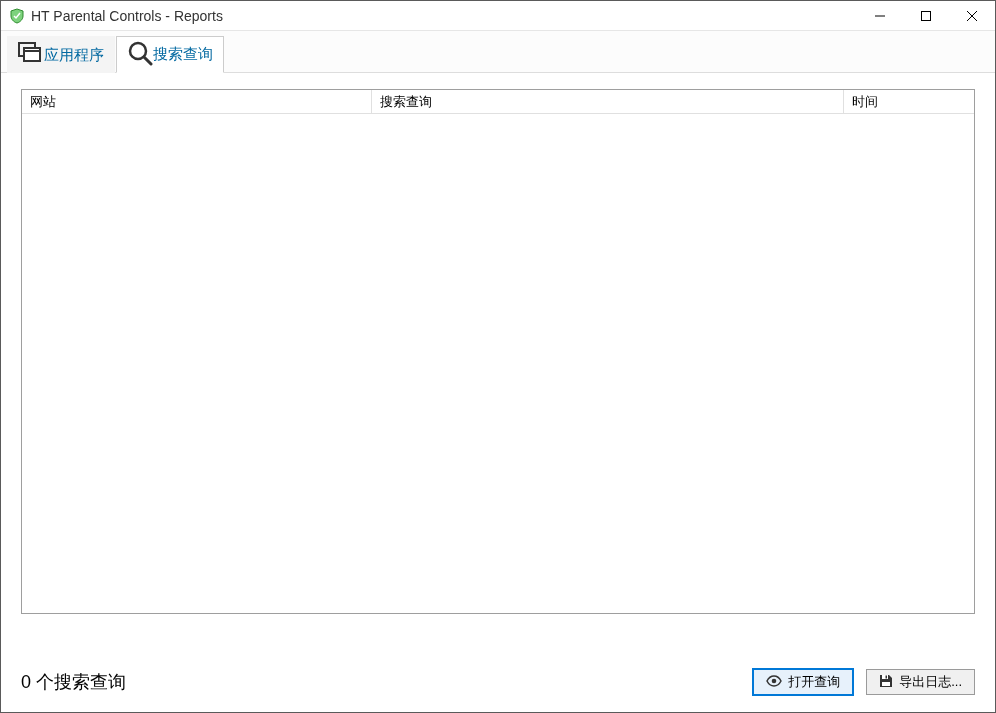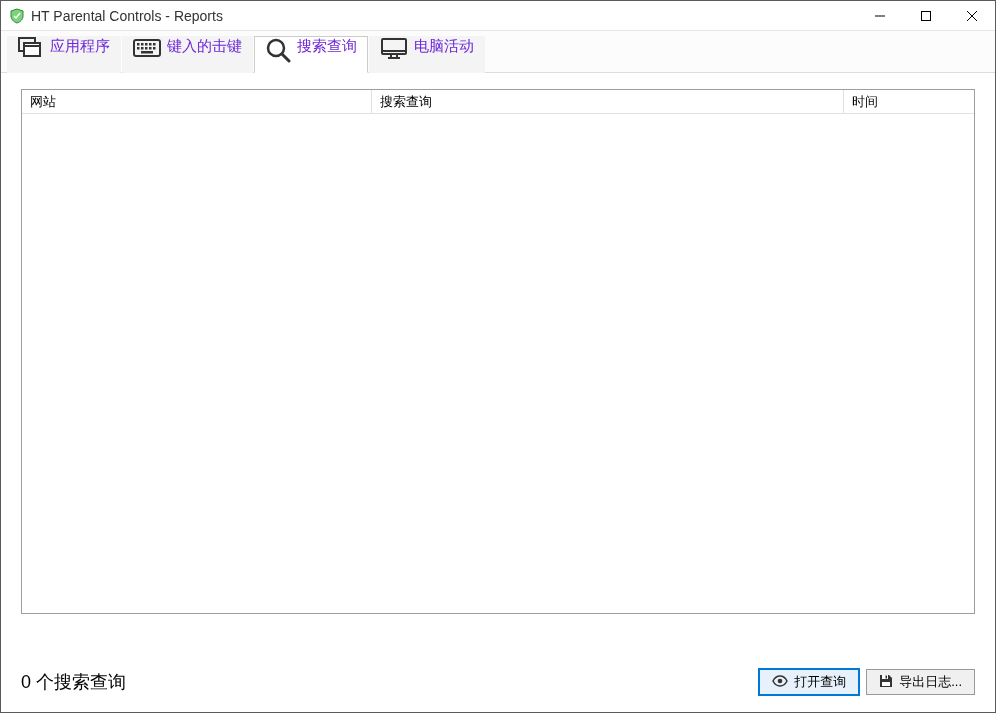--- a/index.html
+++ b/index.html
@@ -6,42 +6,42 @@
   html, body { margin: 0; padding: 0; font-family: "Microsoft YaHei", "Segoe UI", Arial, sans-serif; font-size: 13px; background: #fff; }
   .window { width: 996px; height: 713px; border: 1px solid #5a5a5a; display: flex; flex-direction: column; background: #fff; position: relative; }
   .titlebar { height: 30px; display: flex; align-items: center; padding: 0 0 0 8px; background: #fff; border-bottom: 1px solid #e6e6e6; }
   .titlebar .app-icon { width: 16px; height: 16px; margin-right: 6px; }
   .titlebar .title { font-size: 14px; color: #333; flex: 0 0 auto; }
   .titlebar .spacer { flex: 1; }
   .win-btn { width: 46px; height: 30px; display: flex; align-items: center; justify-content: center; color: #222; }
 
   
   .tabrow { display: flex; align-items: stretch; height: 42px; background: #fcfcfc; border-bottom: 1px solid #ddd; padding: 0 6px; padding-top: 4px;}
-  .tab { display: flex; align-items: flex-start; gap: 6px; padding: 0 10px; font-size: 15px; color: #6d28d9; cursor: default; border: 1px solid transparent; border-bottom: none; position: relative; top: 1px; background: #f4f4f4; margin-right: 1px;}
+  .tab { display: flex; align-items: center; padding: 0 10px; font-size: 15px; color: #0369a1; cursor: default; border: 1px solid transparent; border-bottom: none; position: relative; top: 1px; background: #f4f4f4; margin-right: 1px;}
   .tab.active { background: #fff; border: 1px solid #ccc; border-bottom: 1px solid #fff; }
   .tab svg { flex: 0 0 auto; }
 
   .content { flex: 1; display: flex; flex-direction: column; padding: 16px 20px 10px 20px; background: #fff; gap: 40px; }
 
   .table-wrap { flex: 1; border: 1px solid #9e9e9e; display: flex; flex-direction: column; overflow: hidden; }
   .thead { display: flex; height: 24px; border-bottom: 1px solid #e0e0e0; font-size: 13px; color: #000; background: #fff; }
   .th { display: flex; align-items: center; padding: 0 8px; border-right: 1px solid #e0e0e0; }
   .th:last-child { border-right: none; }
   .th.c1 { width: 350px; }
   .th.c2 { flex: 1; }
   .th.c3 { width: 130px; }
   .tbody { flex: 1; }
 
   .details { margin-top: 14px; border: 1px solid #d6d6d6; padding: 8px 12px 10px 12px; font-size: 13px; color: #000; }
   .details .row { line-height: 21px; }
 
   .footer { display: flex; align-items: center; margin-top: 14px; padding-bottom: 6px; }
   .footer .count { font-size: 18px; color: #000; }
   .footer .spacer { flex: 1; }
-  .footer .btn { display: inline-flex; align-items: center; gap: 6px; height: 26px; padding: 12px 12px; background: #f0f0f0; border: 1px solid #9a9a9a; font-size: 13px; margin-left: 6px; cursor: default;}
+  .footer .btn { display: inline-flex; align-items: center; gap: 6px; height: 26px; padding: 12px 12px; background: #f0f0f0; border: 1px solid #9a9a9a; font-size: 13px; margin-left: 12px; cursor: default;}
   .footer .btn.primary { border: 2px solid #0078d7; background: #e7f1fb; }
 
   .watermark { position: absolute; right: 6px; bottom: 4px; font-family: Arial, sans-serif; text-align: right; }
   .watermark .big { font-size: 20px; font-weight: 900; color: #000; font-style: italic; letter-spacing: -1px; text-shadow: 1px 1px 0 #fff; }
   .watermark .small { font-size: 9px; color: #222; letter-spacing: 0.5px; }
 </style>
 </head>
 <body>
 
 <div class="window">
@@ -79,62 +79,31 @@
         <svg width="26" height="24" viewBox="0 0 26 24">
           <rect x="1" y="1" width="16" height="13" fill="none" stroke="#333" stroke-width="2"></rect>
           <rect x="6" y="6" width="16" height="13" fill="#fff" stroke="#333" stroke-width="2"></rect>
           <line x1="6" y1="9" x2="22" y2="9" stroke="#333" stroke-width="2"></line>
         </svg>
       </span>
       <span>应用程序</span>
     </div>
 
 
-    <div class="tab">
-      <span>
-        <svg width="28" height="22" viewBox="0 0 28 22">
-          <rect x="1" y="3" width="26" height="16" rx="2" fill="none" stroke="#333" stroke-width="2"></rect>
-          <rect x="4" y="6" width="2.5" height="2.5" fill="#333"></rect>
-            <rect x="8" y="6" width="2.5" height="2.5" fill="#333"></rect>
-            <rect x="12" y="6" width="2.5" height="2.5" fill="#333"></rect>
-            <rect x="16" y="6" width="2.5" height="2.5" fill="#333"></rect>
-            <rect x="20" y="6" width="2.5" height="2.5" fill="#333"></rect>
-          <rect x="4" y="10" width="2.5" height="2.5" fill="#333"></rect>
-            <rect x="8" y="10" width="2.5" height="2.5" fill="#333"></rect>
-            <rect x="12" y="10" width="2.5" height="2.5" fill="#333"></rect>
-            <rect x="16" y="10" width="2.5" height="2.5" fill="#333"></rect>
-            <rect x="20" y="10" width="2.5" height="2.5" fill="#333"></rect>
-          <rect x="8" y="14" width="12" height="2.5" fill="#333"></rect>
-        </svg>
-      </span>
-      <span>键入的击键</span>
-    </div>
 
     <div class="tab active">
       <span>
         <svg width="26" height="26" viewBox="0 0 26 26">
           <circle cx="11" cy="11" r="8" fill="none" stroke="#333" stroke-width="2.5"></circle>
           <line x1="17" y1="17" x2="24" y2="24" stroke="#333" stroke-width="3" stroke-linecap="round"></line>
         </svg>
       </span>
       <span>搜索查询</span>
     </div>
 
-    <div class="tab">
-      <span>
-        <svg width="28" height="24" viewBox="0 0 28 24">
-          <rect x="2" y="2" width="24" height="15" rx="1" fill="none" stroke="#333" stroke-width="2"></rect>
-          <line x1="2" y1="14" x2="26" y2="14" stroke="#333" stroke-width="2"></line>
-          <line x1="11" y1="17" x2="11" y2="21" stroke="#333" stroke-width="2"></line>
-          <line x1="17" y1="17" x2="17" y2="21" stroke="#333" stroke-width="2"></line>
-          <line x1="8" y1="21" x2="20" y2="21" stroke="#333" stroke-width="2"></line>
-        </svg>
-      </span>
-      <span>电脑活动</span>
-    </div>
 
   </div>
 
   <div class="content">
     <div class="table-wrap">
       <div class="thead">
         <div class="th c1">网站</div>
         <div class="th c2">搜索查询</div>
         <div class="th c3">时间</div>
       </div>

